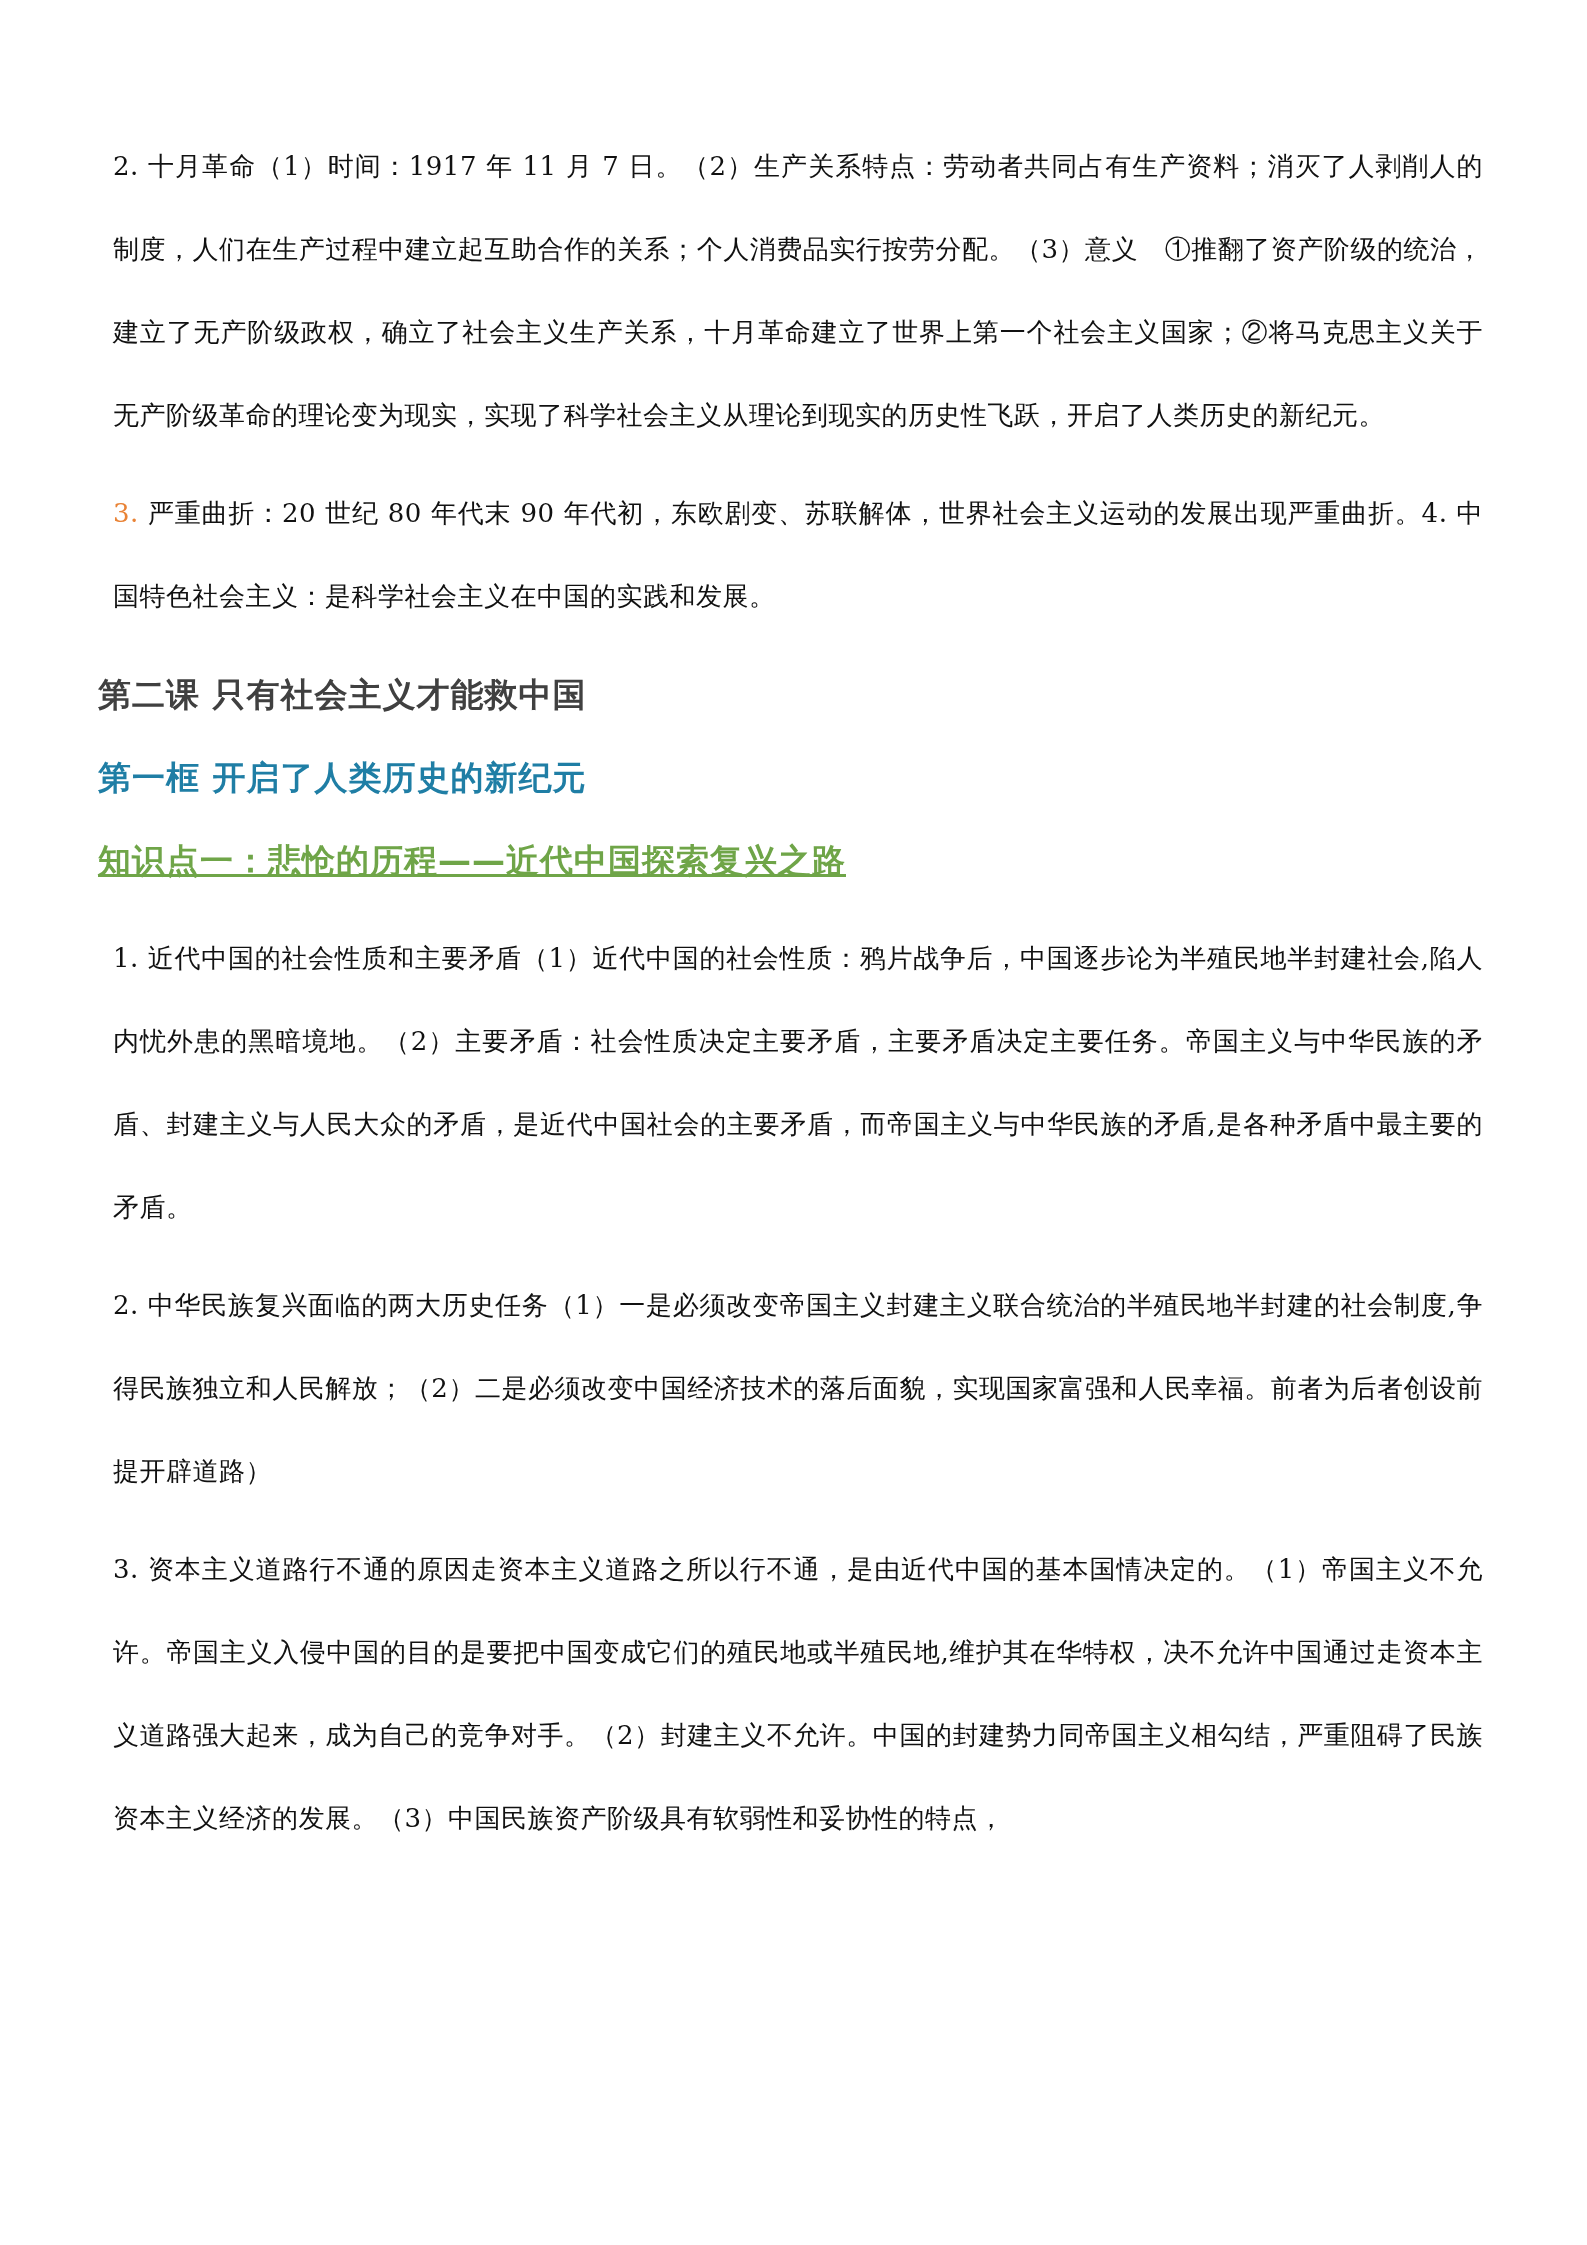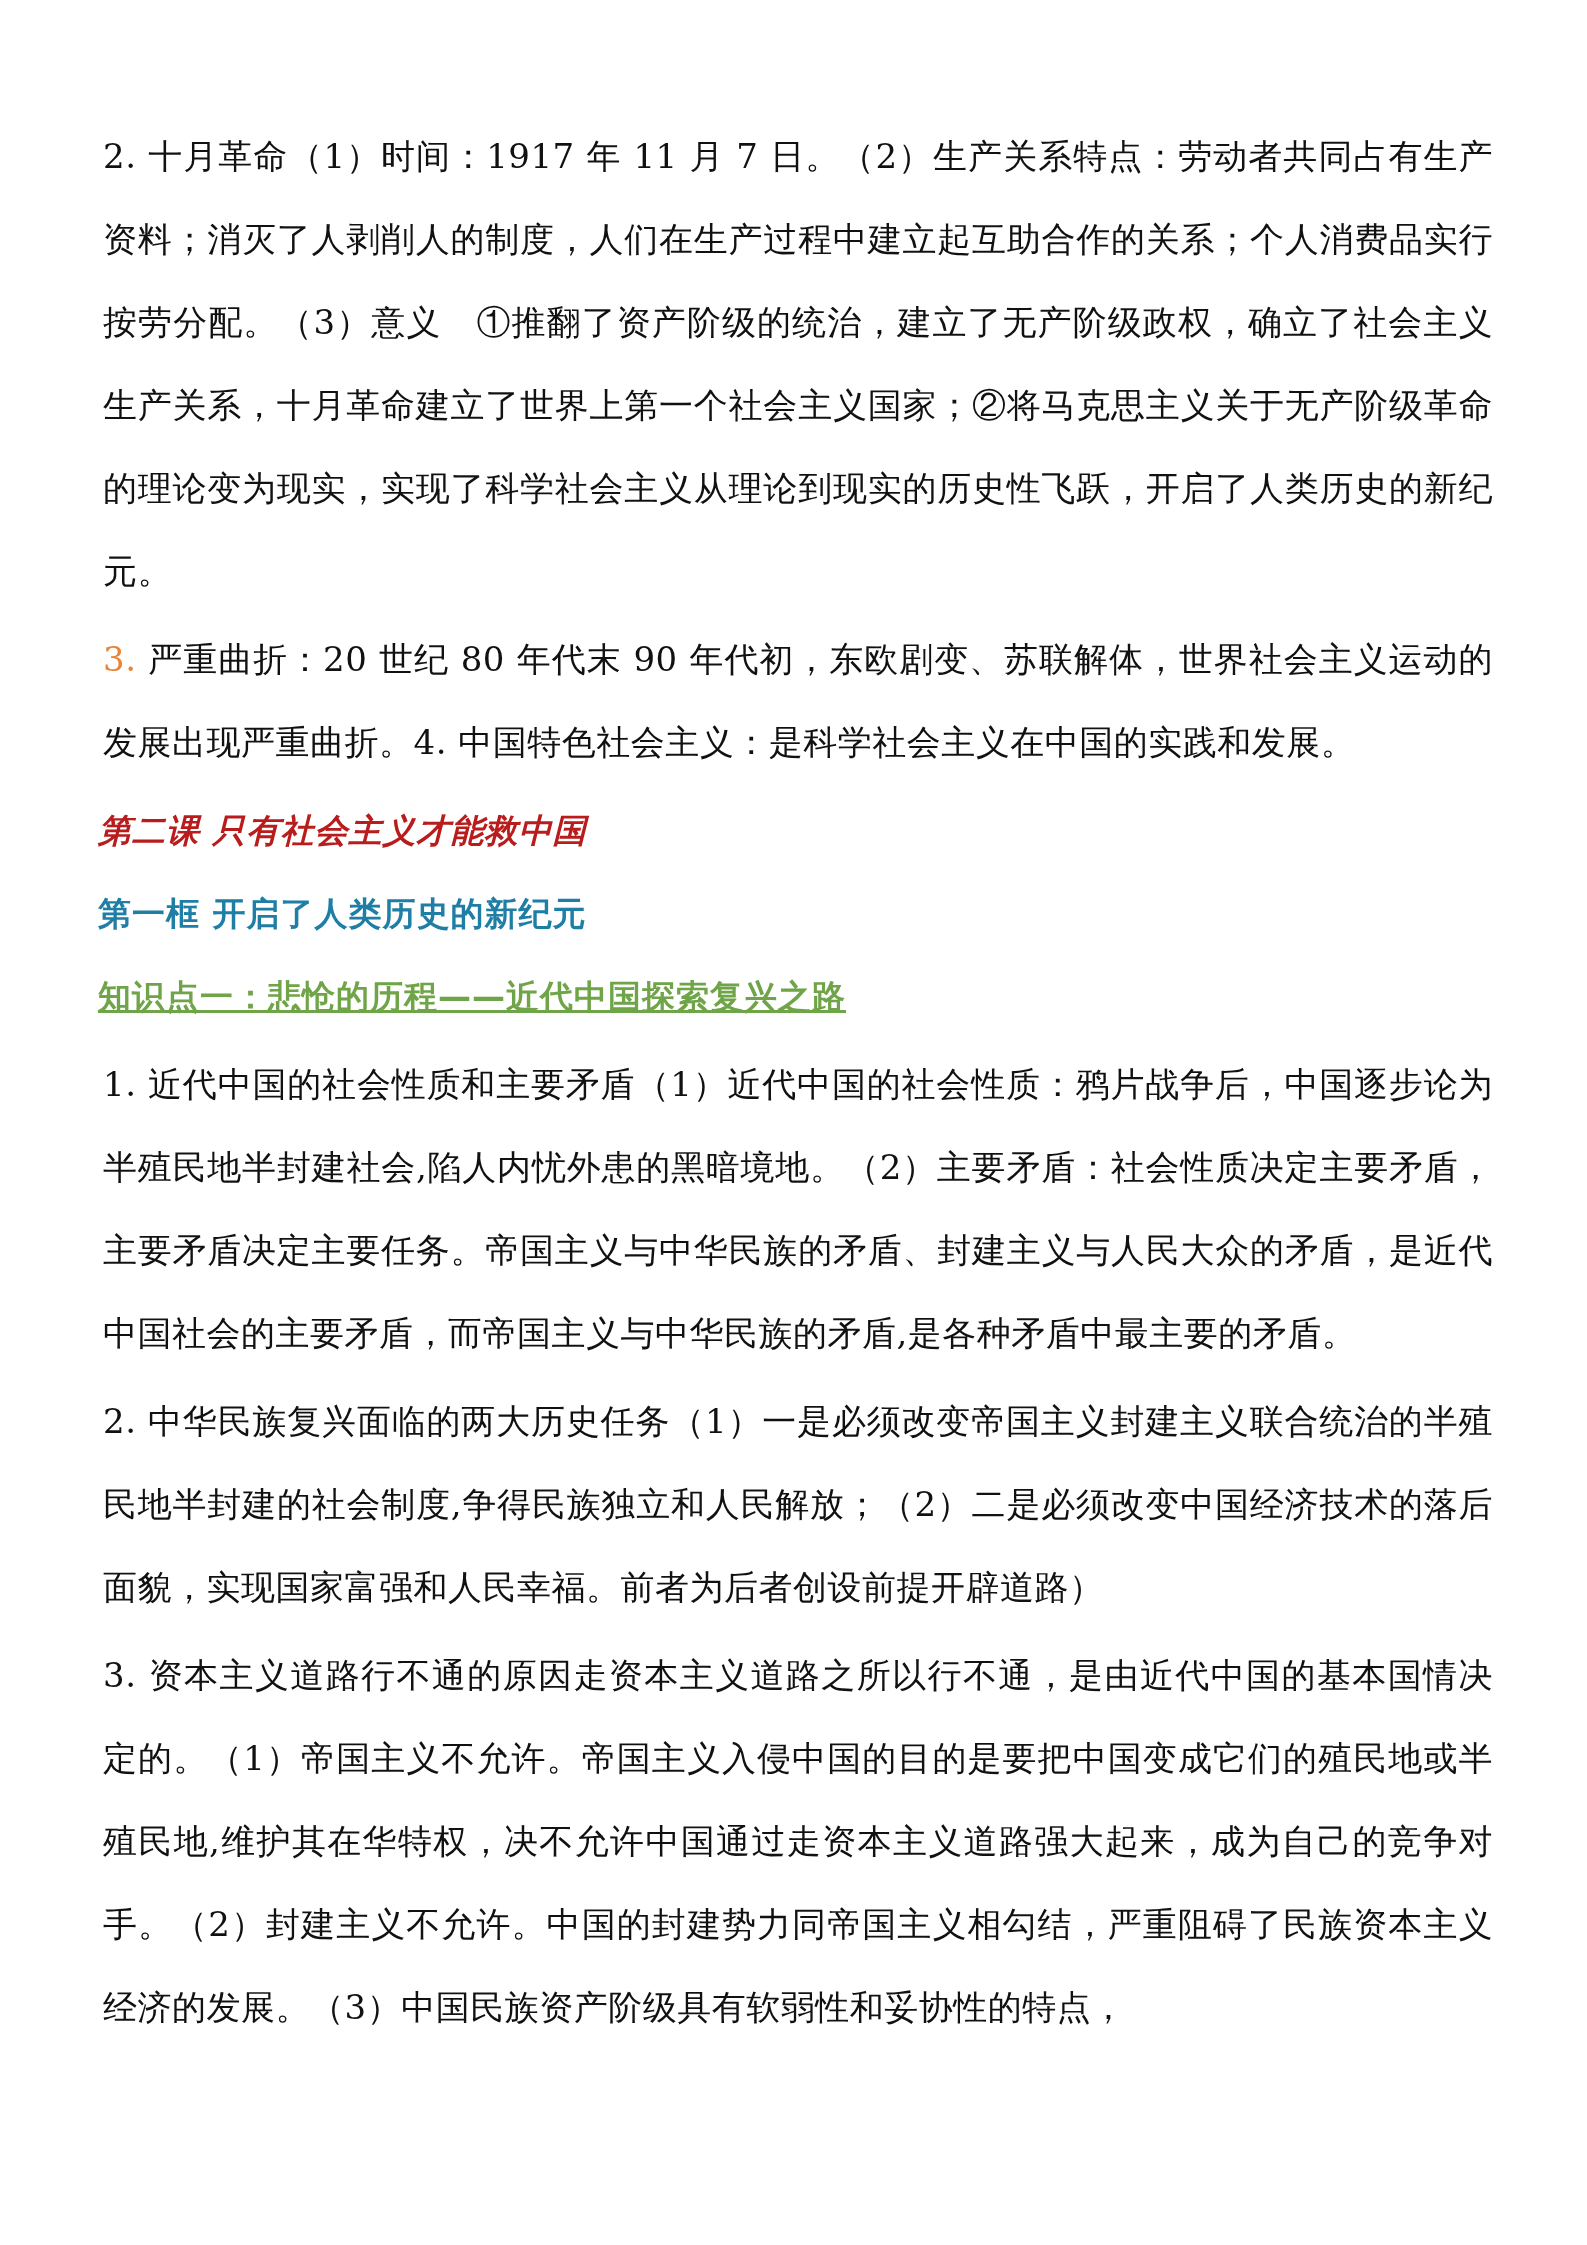--- a/index.html
+++ b/index.html
@@ -15,36 +15,36 @@
       font-family: "DejaVu Serif", "Liberation Serif", serif;
       color: #111111;
     }
     .page {
       position: absolute;
       left: 98px;
       top: 110px;
       width: 1400px;
     }
     .para {
-      font-size: 34px;
+      font-size: 26px;
       line-height: 83px;
-      margin: 5px;
+      margin: 15px;
       text-align: justify;
       text-justify: inter-character;
       letter-spacing: 0.5px;
       word-break: break-all;
     }
     .heading {
       font-family: "DejaVu Sans", "Liberation Sans", sans-serif;
       font-size: 33px;
       line-height: 83px;
       margin: 0;
       letter-spacing: 1px;
     }
-    .h-orange { color: #b91c1c; font-style: italic; }
+    .h-orange { color: #404040; }
     .h-blue { color: #1f7ea5; }
     .h-green { color: #6fa548; text-decoration: underline; }
     .num-orange { color: #e98336; }
   </style>
 </head>
 <body>
 
 <div class="page">
 
   <p class="para">2. 十月革命（1）时间：1917 年 11 月 7 日。（2）生产关系特点：劳动者共同占有生产资料；消灭了人剥削人的制度，人们在生产过程中建立起互助合作的关系；个人消费品实行按劳分配。（3）意义　①推翻了资产阶级的统治，建立了无产阶级政权，确立了社会主义生产关系，十月革命建立了世界上第一个社会主义国家；②将马克思主义关于无产阶级革命的理论变为现实，实现了科学社会主义从理论到现实的历史性飞跃，开启了人类历史的新纪元。</p>

